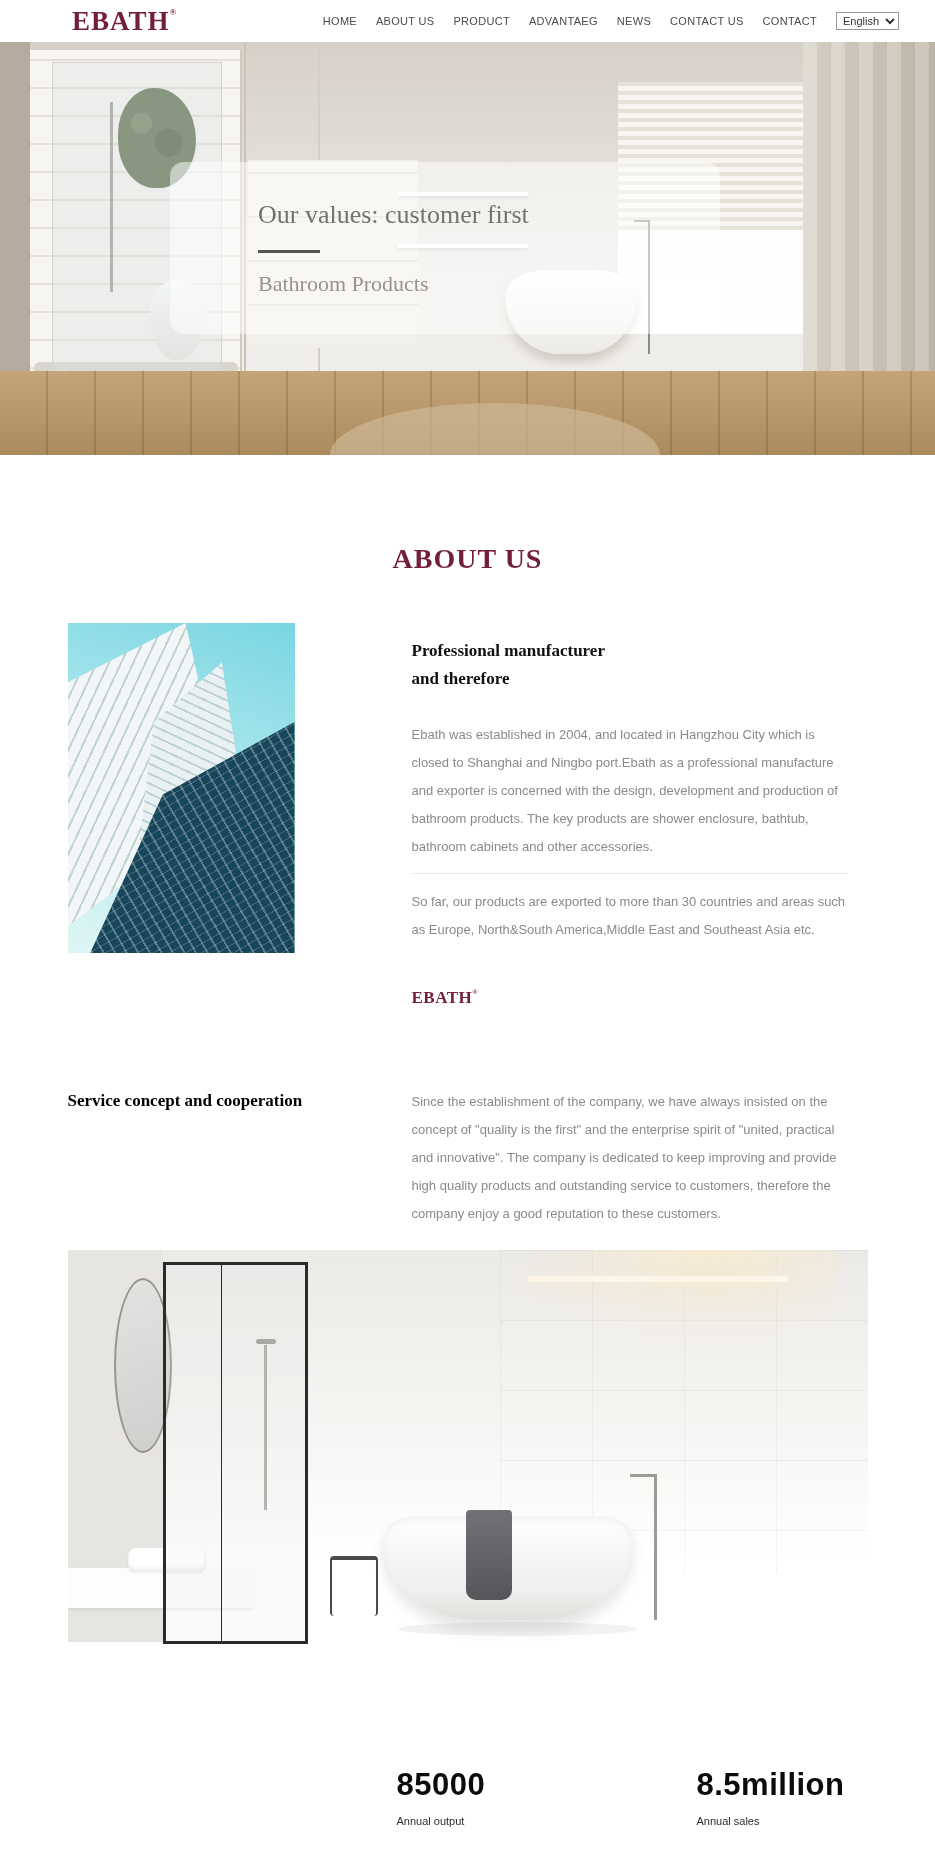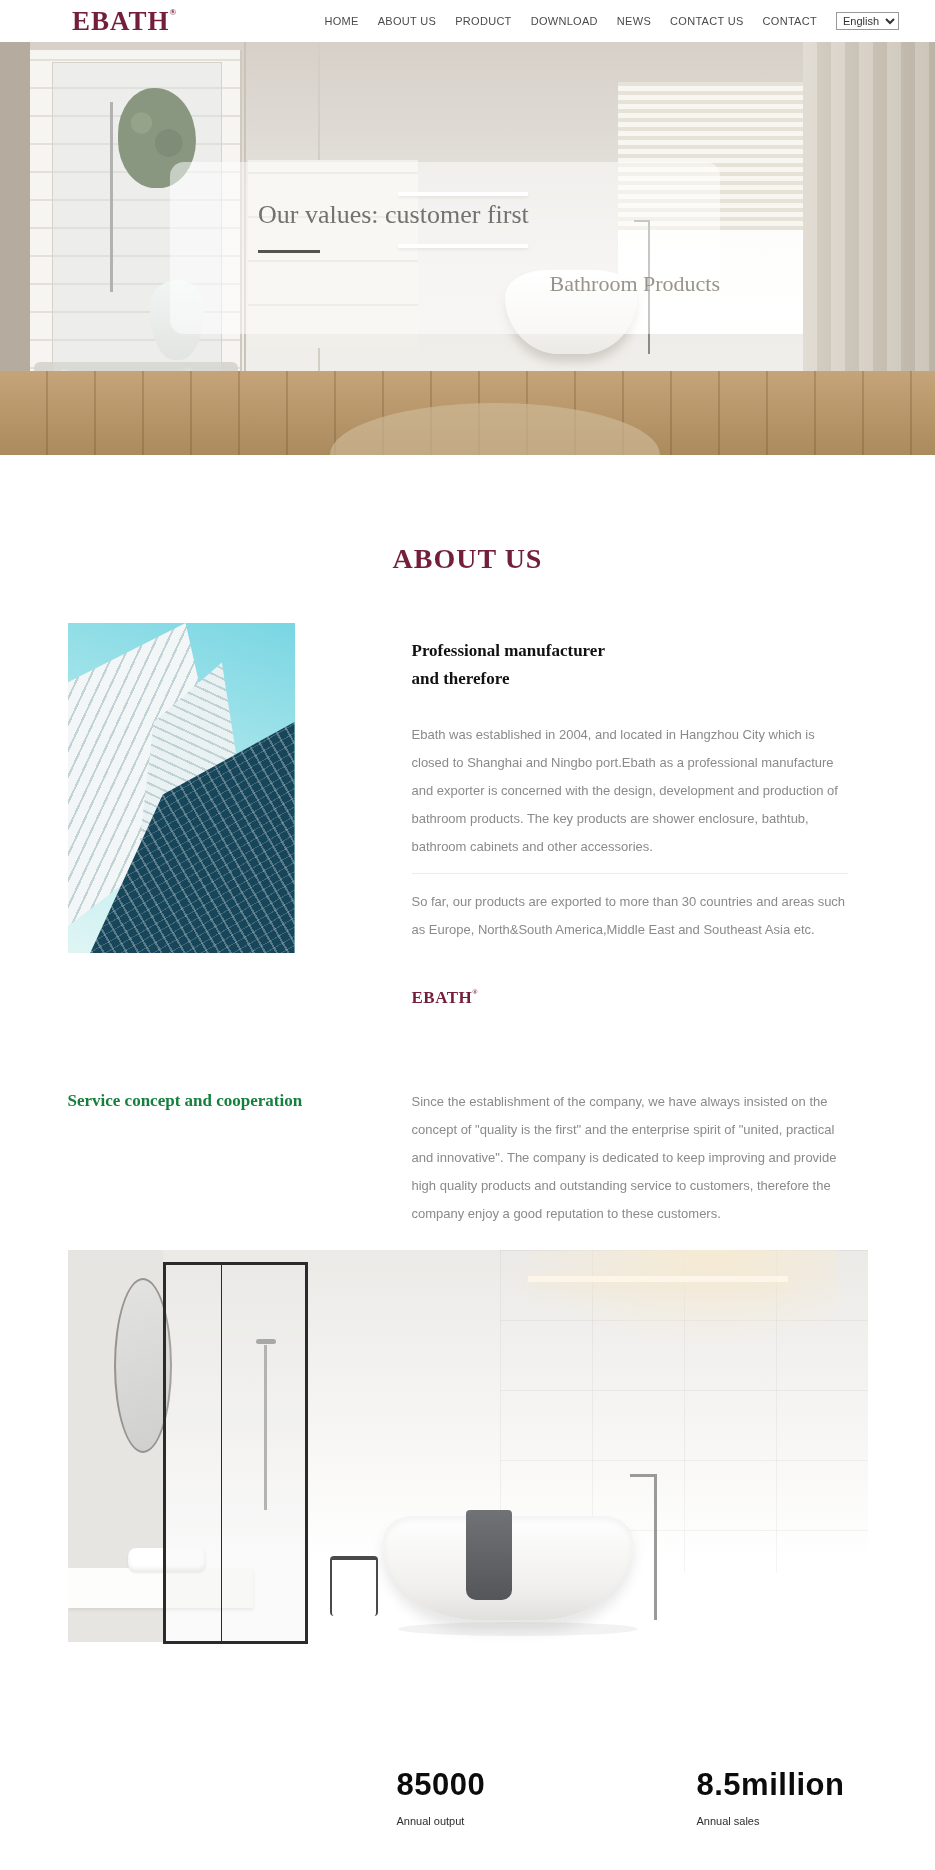--- a/index.html
+++ b/index.html
@@ -63,21 +63,21 @@
              background:repeating-linear-gradient(90deg,transparent 0 46px,rgba(90,60,30,.22) 46px 48px),
                         linear-gradient(180deg,#c4a478,#ab8a5e); }
   .h-rug { left:330px; bottom:0; width:330px; height:52px; opacity:.65;
            background:#cfbb99; border-radius:50% 50% 0 0 / 100% 100% 0 0; }
   .hero-overlay { left:170px; top:120px; width:550px; height:172px;
                   background:rgba(255,255,255,.52); border-radius:14px;
                   padding:38px 0 0 88px; }
   .hero-overlay * { position:static; }
   .hero-title { font-family:"Liberation Serif", serif; font-size:26px; color:#73726e; }
   .hero-divider { display:block; width:62px; height:3px; background:#55544f; margin:20px 0 18px; }
-  .hero-subtitle { font-family:"Liberation Serif", serif; font-size:22px; color:#98948c;text-align:right; }
+  .hero-subtitle { font-family:"Liberation Serif", serif; font-size:22px; color:#98948c; }
 
   
   .section-title { margin-top:88px; text-align:center; font-family:"Liberation Serif", serif;
                    font-weight:bold; font-size:28px; letter-spacing:1px; color:#731f3c; }
   .content { width:800px; margin:0 auto; }
   .about-row { display:flex; margin-top:48px; }
   .about-photo { position:relative; width:227px; height:330px; overflow:hidden; flex:none;
                  background:linear-gradient(200deg,#79d6e3,#b9ebee 55%,#dff5f4); }
   .about-photo div { position:absolute; inset:0; }
   .b-tower-white { clip-path:polygon(0 18%,52% 0,70% 55%,0 92%);
@@ -95,21 +95,21 @@
   .para-block-1 { margin-top:28px; padding-bottom:12px; border-bottom:1px solid #ececec; }
   .para-block-2 { margin-top:14px; }
   .about-logo { margin-top:44px; font-family:"Liberation Serif", serif; font-weight:bold;
                 color:#731f3c; font-size:17px; letter-spacing:.5px; }
   .about-logo sup { font-size:7px; vertical-align:top; }
 
   
   .service-row { display:flex; margin-top:80px; }
   .service-left { width:344px; flex:none; }
   .service-heading { width:250px; font-family:"Liberation Serif", serif; font-weight:bold;
-                     font-size:17px; line-height:26px; color:#15803d; }
+                     font-size:17px; line-height:26px; color:#000000; }
   .service-text { width:436px; }
 
   
   .factory-photo { position:relative; width:800px; height:430px; margin-top:22px; overflow:hidden;
                    background:linear-gradient(180deg,#eceae7,#f6f5f3 40%,#ffffff 72%); }
   .factory-photo > div { position:absolute; }
   .f-wall-left { left:0; top:0; width:95px; height:392px; background:#e7e5e2; }
   .f-tiles { right:0; top:0; width:46%; height:75%;
              background-image:linear-gradient(rgba(0,0,0,.045) 1px,transparent 1px),
                               linear-gradient(90deg,rgba(0,0,0,.045) 1px,transparent 1px);
@@ -161,21 +161,21 @@
 <div class="page">
 
   <header class="site-header">
     <div class="logo">
       <span>EBATH</span><sup>®</sup>
     </div>
     <nav class="main-nav">
       <a class="nav-link">HOME</a>
       <a class="nav-link">ABOUT US</a>
       <a class="nav-link">PRODUCT</a>
-      <a class="nav-link">DOWNLOAD</a>
+      <a class="nav-link">ADVANTAEG</a>
       <a class="nav-link">NEWS</a>
       <a class="nav-link">CONTACT US</a>
       <a class="nav-link">CONTACT</a>
       <select class="lang-select">
         <option>English</option>
       </select>
     </nav>
   </header>
 
   <div class="hero">

